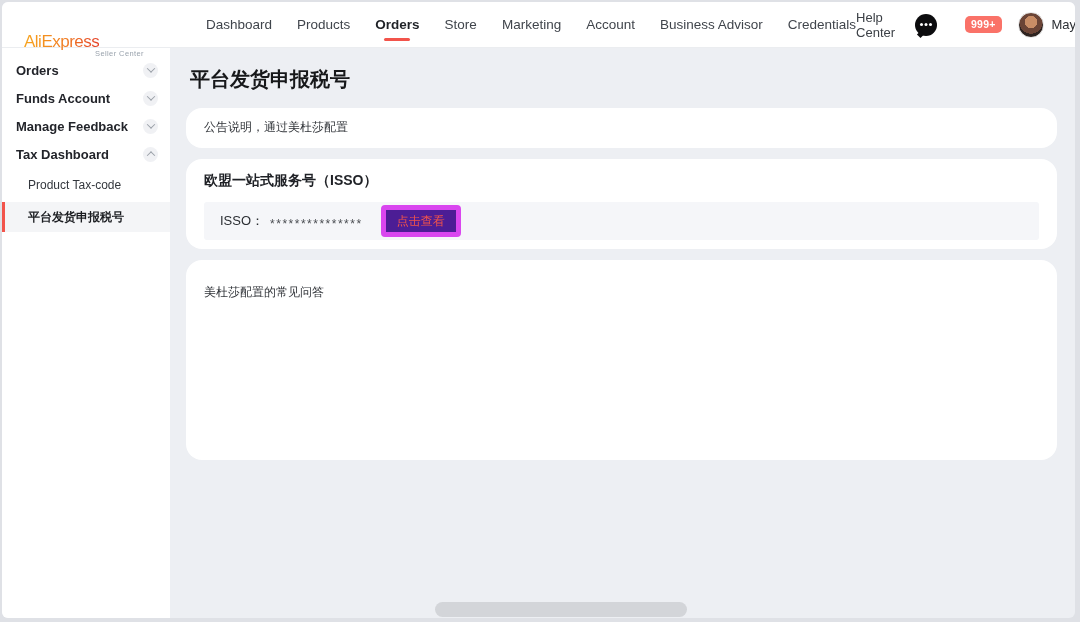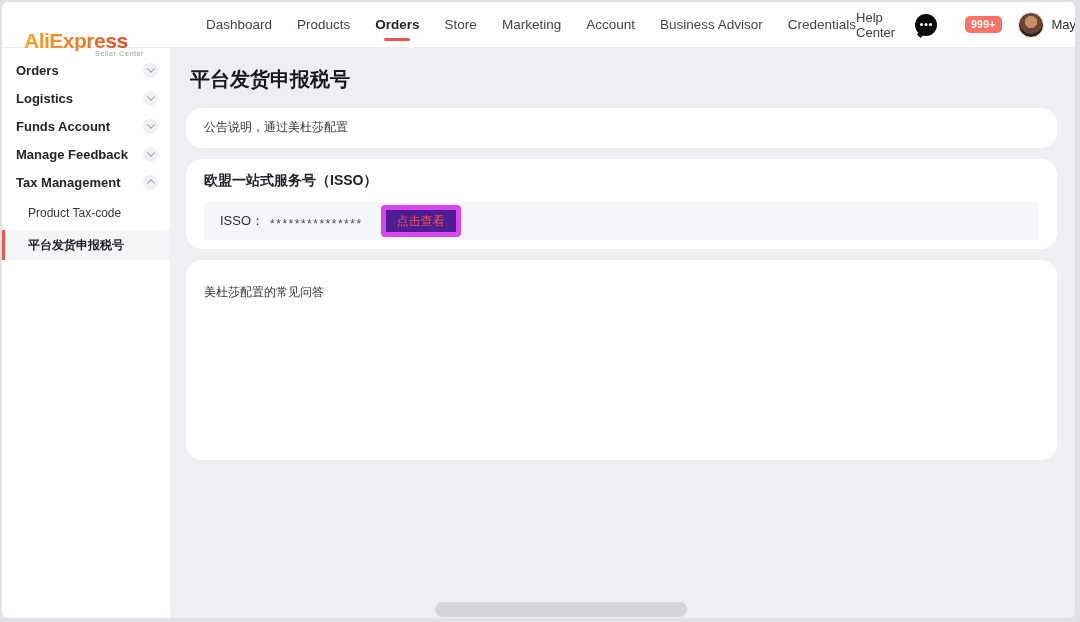--- a/index.html
+++ b/index.html
@@ -6,21 +6,21 @@
   html,body { width:1080px; height:622px; overflow:hidden; }
   body { background:#dfe1e6; font-family:"Liberation Sans","DejaVu Sans",sans-serif; }
 
   .frame { position:absolute; top:2px; left:2px; right:5px; bottom:4px;
            background:#edeff3; border-radius:6px; overflow:hidden; }
 
   
   .topbar { height:46px; background:#fff; display:flex; align-items:center;
             border-bottom:1px solid #ebedf0; position:relative; }
   .logo-block { margin-left:22px; width:126px; flex:none; }
-  .logo-text { font-size:21px; font-weight:700; letter-spacing:-0.5px;
+  .logo-text { font-size:17px; font-weight:400; letter-spacing:-0.5px;
                background:linear-gradient(90deg,#f7a41d 0%,#f07c22 55%,#e5432a 100%);
                -webkit-background-clip:text; background-clip:text; color:transparent;
                line-height:20px; display:inline-block;margin-top:40px; }
   .logo-tm { font-size:6px; color:#c9ccd1; vertical-align:top; }
   .logo-sub { font-size:7.5px; color:#9aa3ad; text-align:right; margin-top:-3px;
               letter-spacing:0.4px; padding-right:6px; }
 
   .mainnav { display:flex; align-items:center; gap:25px; margin-left:56px;
              font-size:13.5px; color:#40454c; }
   .nav-item { position:relative; cursor:pointer; white-space:nowrap; line-height:46px; }
@@ -127,39 +127,33 @@
 
   <div class="body-row">
     <aside class="sidebar">
       <div class="side-item">
         <span class="lbl">Orders</span>
         <span class="chev-circle">
             <span class="chev down"></span>
           </span>
       </div>
       <div class="side-item">
-        <span class="lbl">Logistics</span>
-        <span class="chev-circle">
-            <span class="chev down"></span>
-          </span>
-      </div>
-      <div class="side-item">
         <span class="lbl">Funds Account</span>
         <span class="chev-circle">
             <span class="chev down"></span>
           </span>
       </div>
       <div class="side-item">
         <span class="lbl">Manage Feedback</span>
         <span class="chev-circle">
             <span class="chev down"></span>
           </span>
       </div>
       <div class="side-item">
-        <span class="lbl">Tax Management</span>
+        <span class="lbl">Tax Dashboard</span>
         <span class="chev-circle">
             <span class="chev up"></span>
           </span>
       </div>
       <div class="sub-item">Product Tax-code</div>
       <div class="sub-item active">平台发货申报税号</div>
     </aside>
 
     <main class="content">
       <h1 class="page-title">平台发货申报税号</h1>

